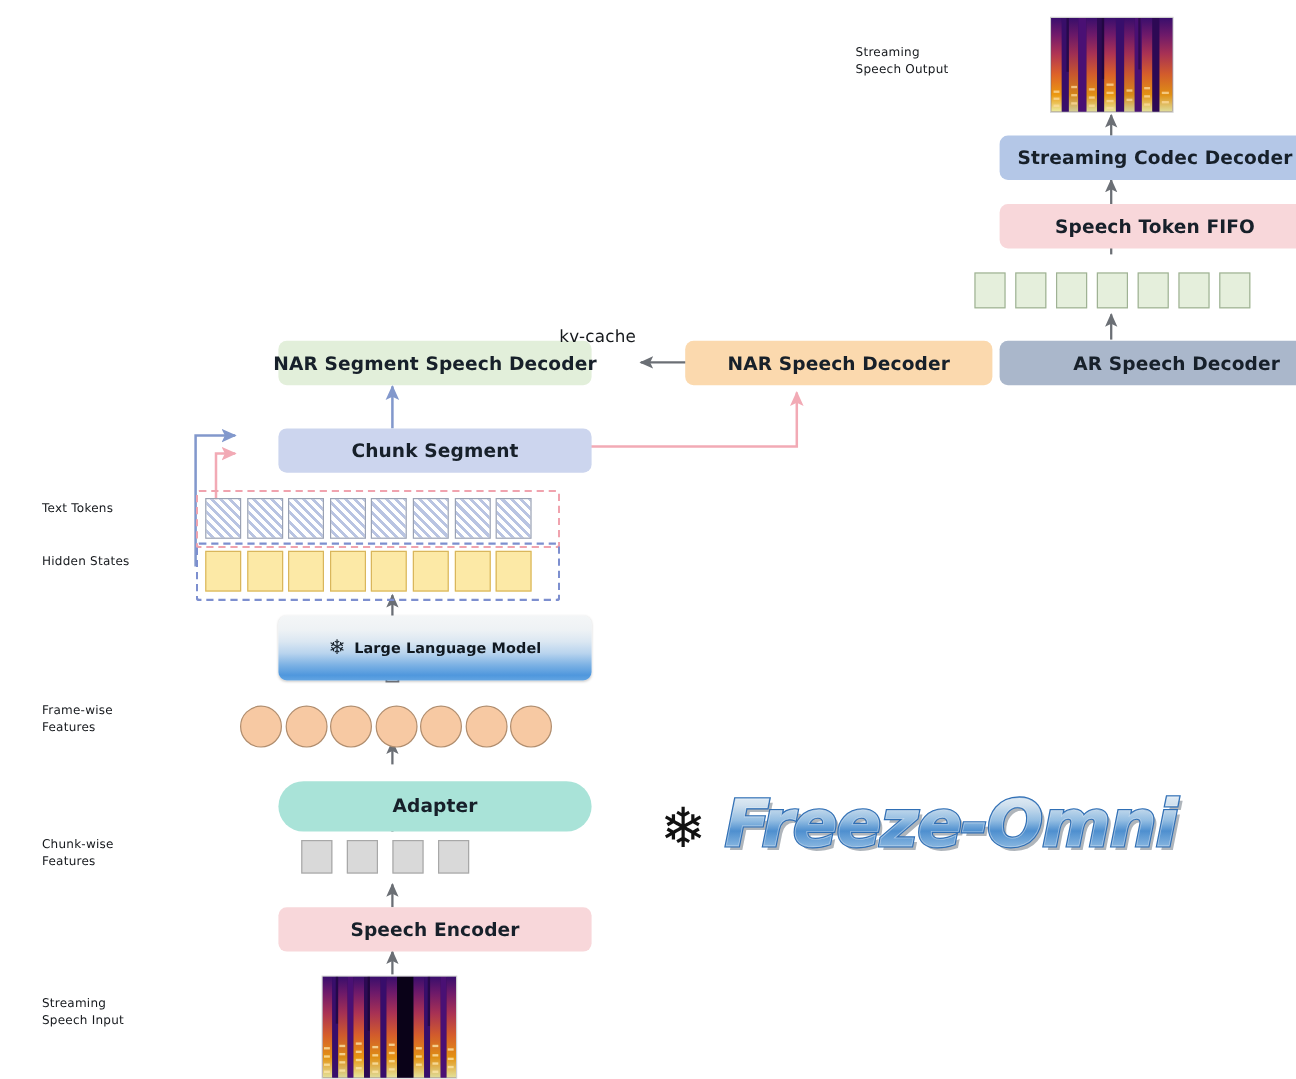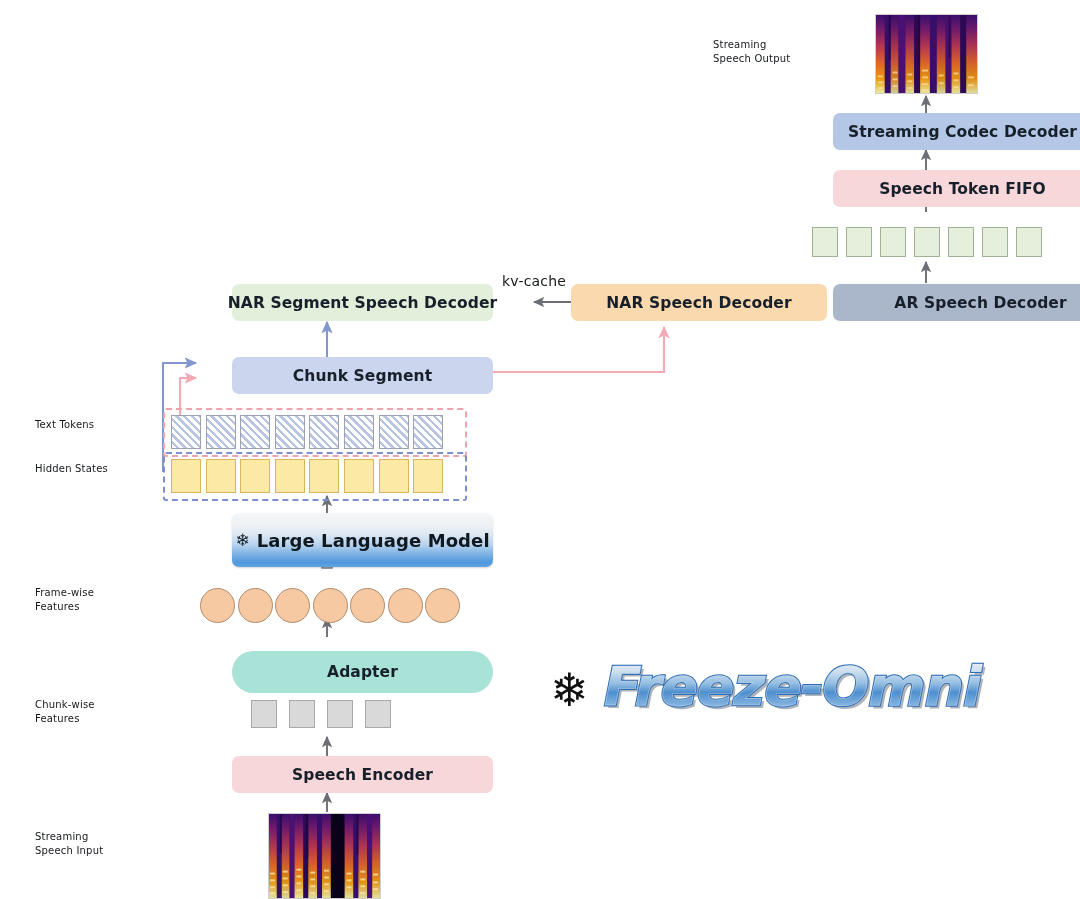--- a/index.html
+++ b/index.html
@@ -83,21 +83,21 @@
         #eef2f5 22%,
         #dbe7f2 40%,
         #b9d4ee 58%,
         #7db2e4 76%,
         #4f97dd 92%,
         #62a4e2 100%);
     box-shadow:0 1px 2px rgba(0,0,0,.18);
     gap:7px;
   }
   .llm .snow{font-size:17px;color:#1c2630;line-height:1;}
-  .llm .lbl{font-size:18px;font-weight:bold;color:#101820;}
+  .llm .lbl{font-size:12px;font-weight:bold;color:#101820;}
 
   
   #logo-wrap{position:absolute;display:flex;align-items:center;gap:14px;}
   #logo-snow{font-size:46px;line-height:1;color:#111111;
              font-family:"DejaVu Sans",sans-serif;}
   #logo-text{position:relative;height:70px;}
 
   svg{display:block;overflow:visible;}
   .spec{position:absolute;box-sizing:border-box;border:1px solid #cfcfcf;}
 </style>
@@ -352,21 +352,21 @@
     <g fill="#140429" opacity=".5">
       <rect x="11" y="0" width="2" height="40"></rect>
       <rect x="38" y="0" width="2" height="46"></rect>
       <rect x="89" y="0" width="2" height="42"></rect>
     </g>
   </svg>
 
   <div class="sidelabel" style="left:713px;top:38px;">Streaming
 Speech Output</div>
 
-  <div class="sidelabel" style="left:466px;top:272px;font-size:14px;margin-left:36px;">kv-cache</div>
+  <div class="sidelabel" style="left:466px;top:272px;font-size:14px;">kv-cache</div>
 
   <div class="sidelabel" style="left:35px;top:418px;">Text Tokens</div>
 
   <div class="sidelabel" style="left:35px;top:462px;">Hidden States</div>
 
   <div class="sidelabel" style="left:35px;top:586px;">Frame-wise
 Features</div>
 
   <div class="sidelabel" style="left:35px;top:698px;">Chunk-wise
 Features</div>

